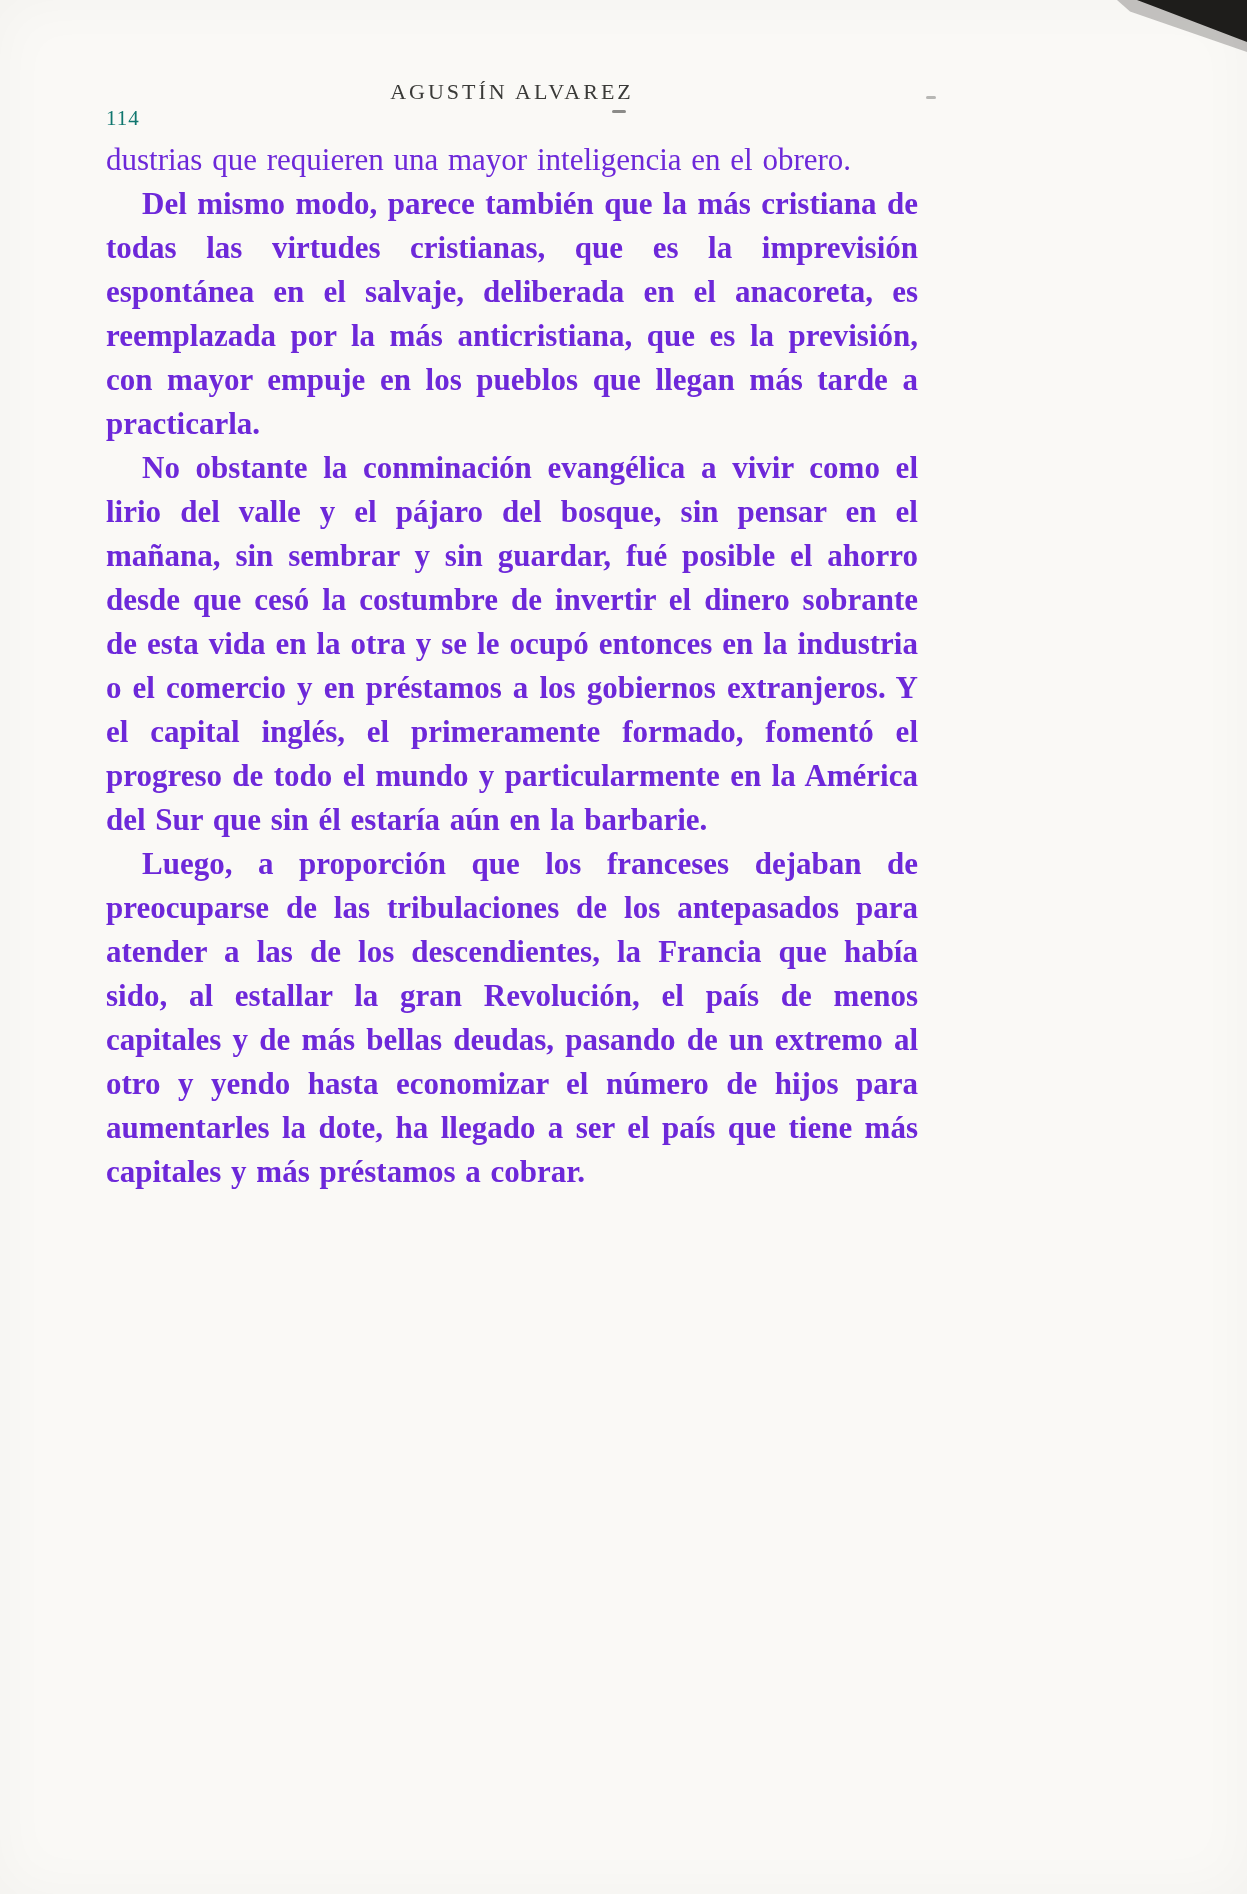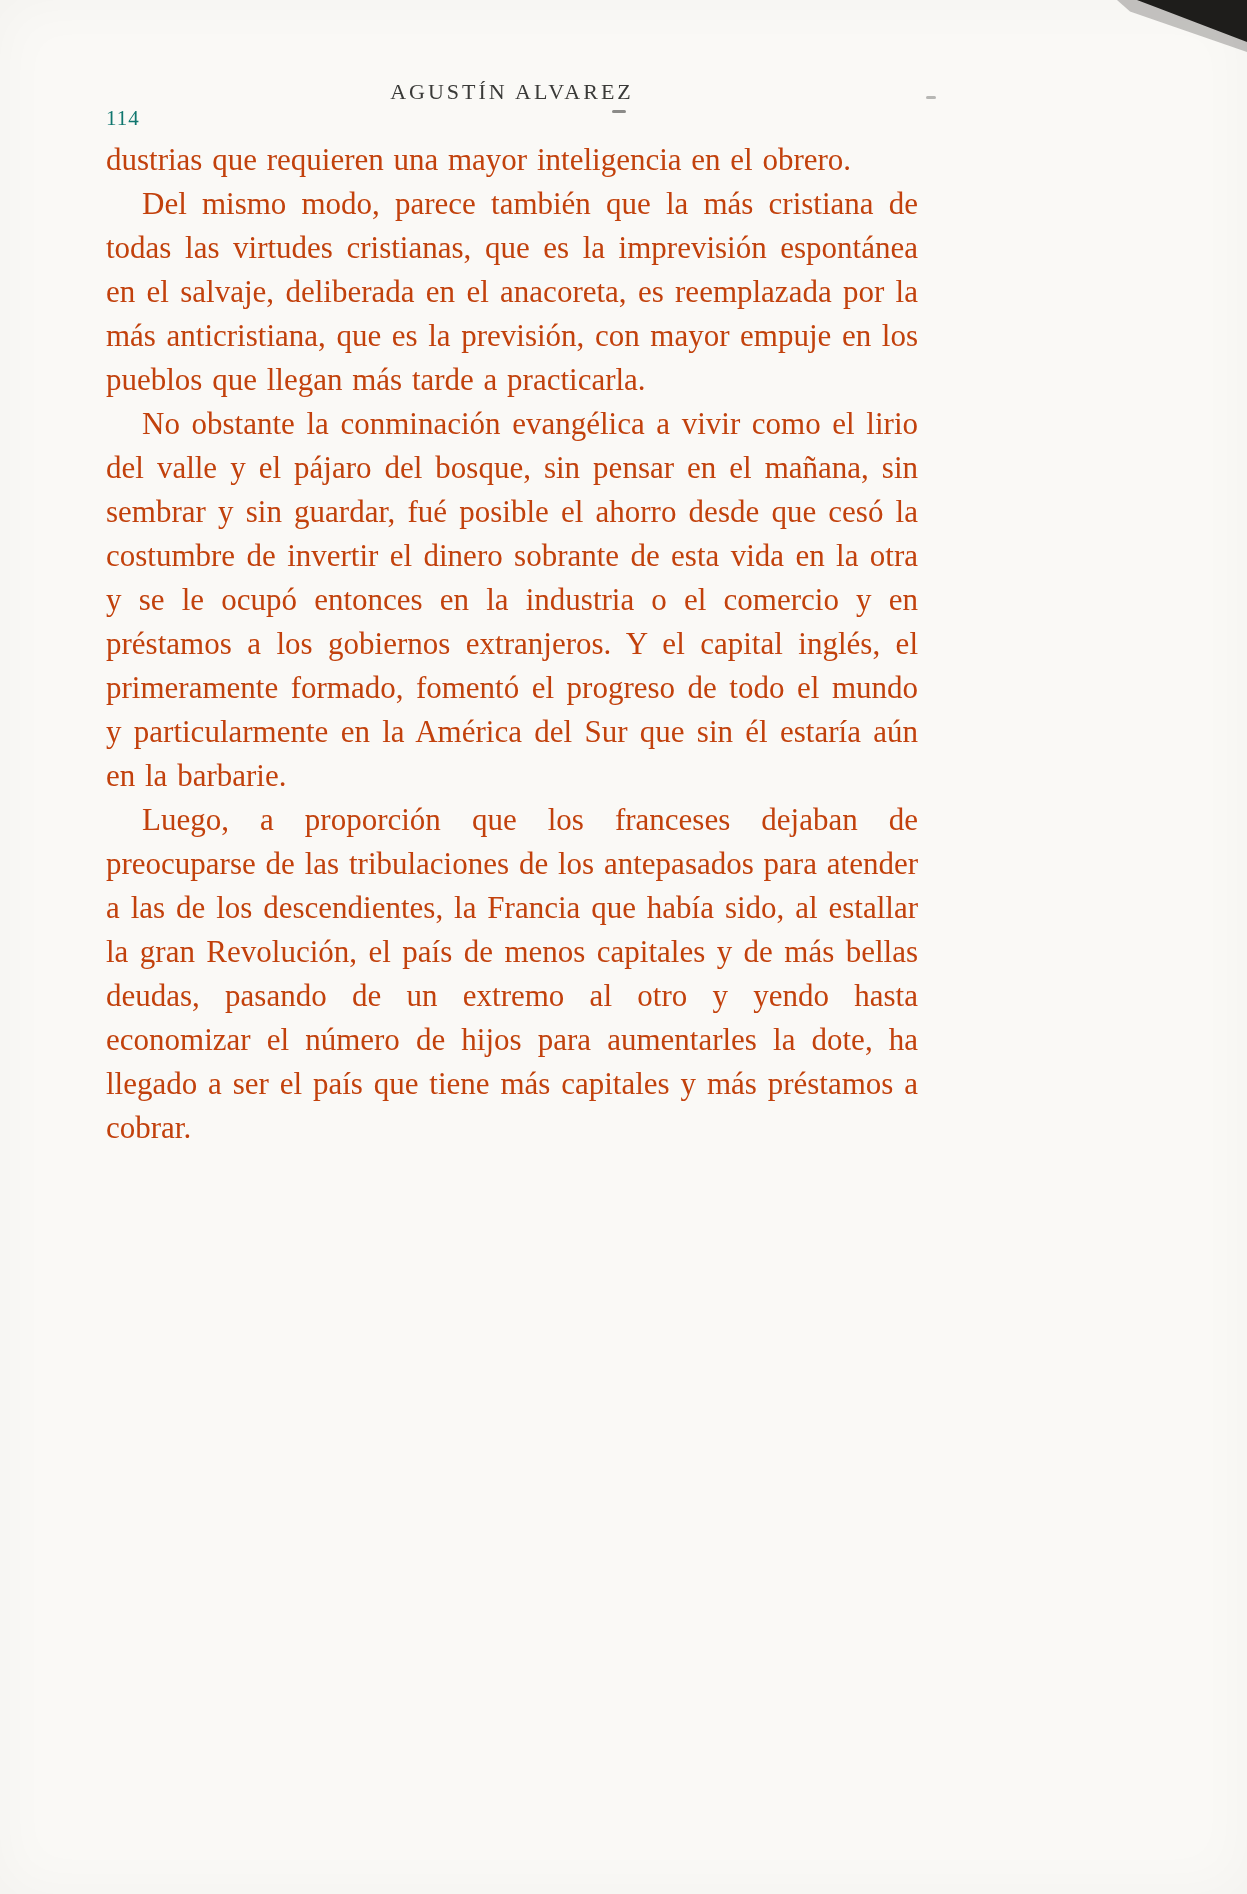--- a/index.html
+++ b/index.html
@@ -66,25 +66,26 @@
     font-size: 22px;
     letter-spacing: 3px;
     color: #3a3a38;
     font-family: Liberation Serif, serif;
   }
   .body-text p {
     margin: 0;
     font-size: 31px;
     line-height: 44px;
     text-align: justify;
-    color: #c2410c;
+    color: #6d28d9;
     word-spacing: 2px;
   }
   .body-text p.indent {
     text-indent: 36px;
+    font-weight: bold;
   }
   
   .dash-artifact {
     position: absolute;
     height: 3px;
     background: #8b8b88;
     border-radius: 2px;
   }
   .dash-1 { left: 612px; top: 110px; width: 14px; }
   .dash-2 { left: 926px; top: 96px; width: 10px; opacity: .6; }

